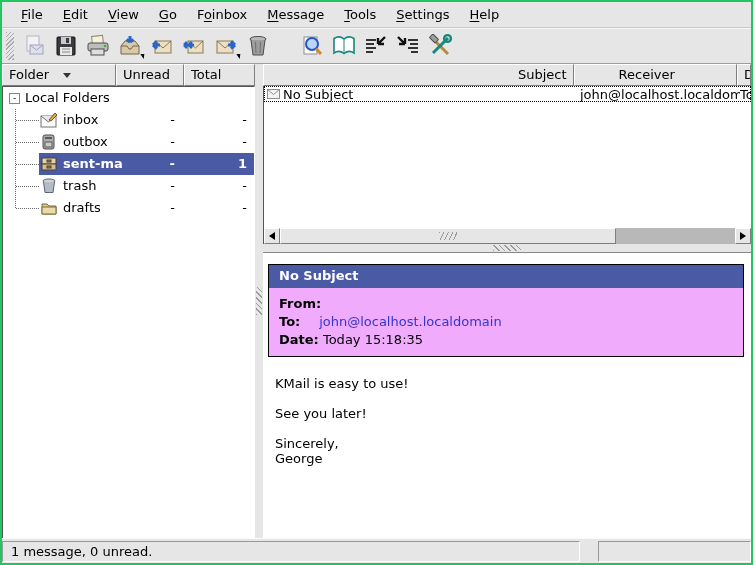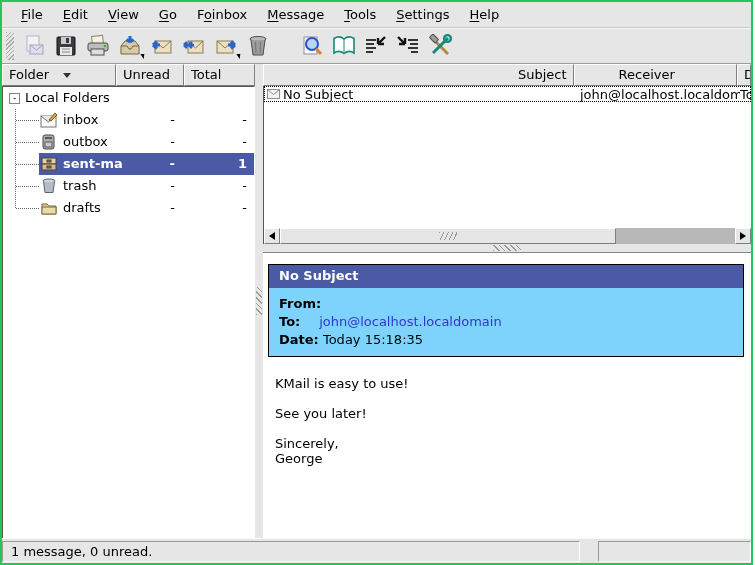--- a/index.html
+++ b/index.html
@@ -93,21 +93,21 @@
   .hsplit { position:relative; height:8px; background:#e6e6e6; }
   .hsplit::after { content:""; position:absolute; top:1px; bottom:1px; left:50%; width:28px;
                    margin-left:-14px;
                    background:repeating-linear-gradient(45deg,#999 0 1px,transparent 1px 4px); }
 
   
   .preview { flex:1; background:#fff; border-top:1px solid #888; overflow:hidden; }
   .pv-box { margin:11px 7px 0 5px; border:1px solid #000; }
   .pv-title { height:23px; background:#4a5aa4; color:#fff; font-weight:bold;
               padding:3px 0 0 10px; }
-  .pv-fields { background:#7dd3fc; padding:7px 16px 7px 0; }
+  .pv-fields { background:#f0abfc; padding:7px 16px 7px 0; }
   .pv-row { height:18px; line-height:18px; white-space:nowrap; }
   .pv-label { display:inline-block; min-width:36px; margin-left:10px; font-weight:bold; }
   .pv-link { color:#3535cd; }
   .pv-body { margin:19px 0 0 12px; }
   .pline { min-height:15px; line-height:15px; white-space:pre; }
 
   
   .statusbar { position:absolute; left:0; right:0; bottom:0; height:25px;
                border-top:1px solid #fbfbfb; display:flex; gap:18px; padding-top:2px; }
   .sb-cell { background:#e6e6e6; border:1px solid; border-color:#9a9a9a #fff #fff #9a9a9a;

